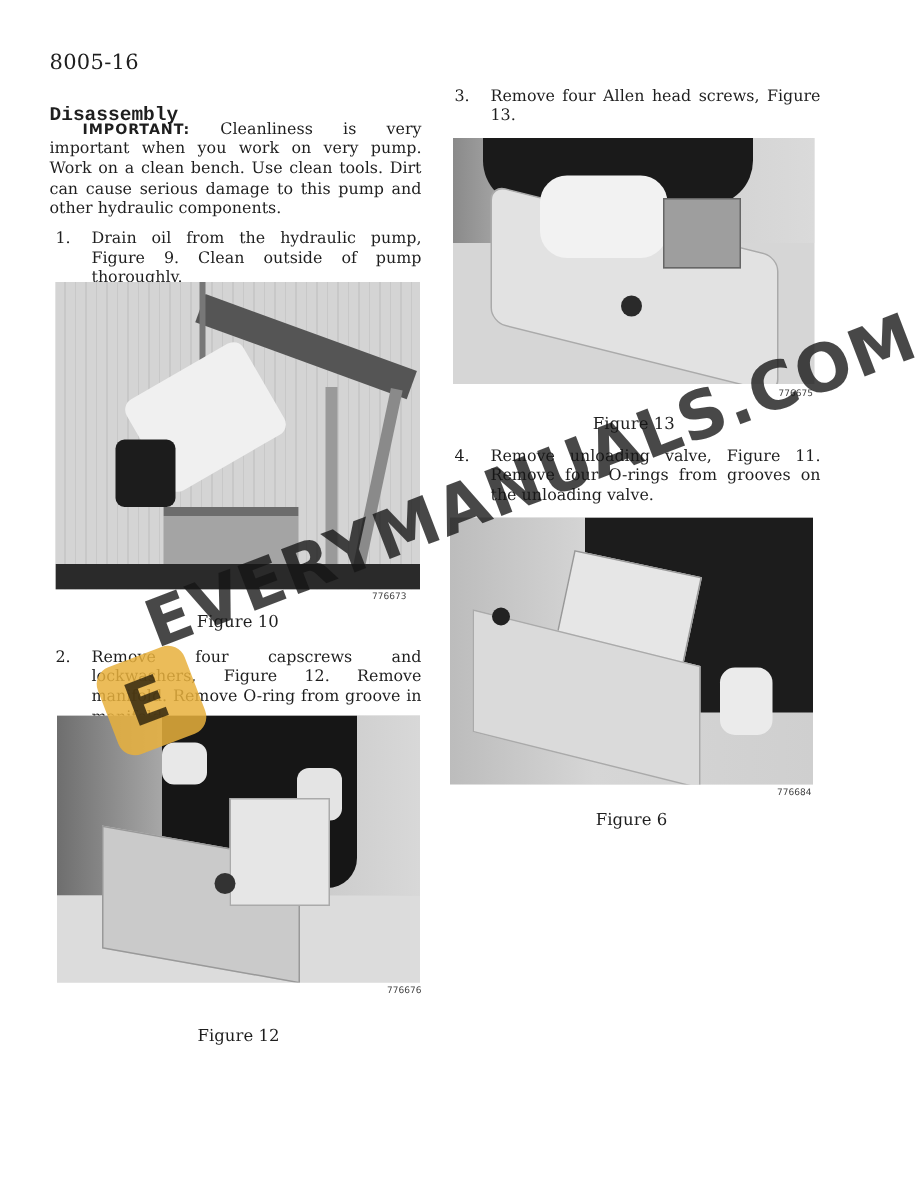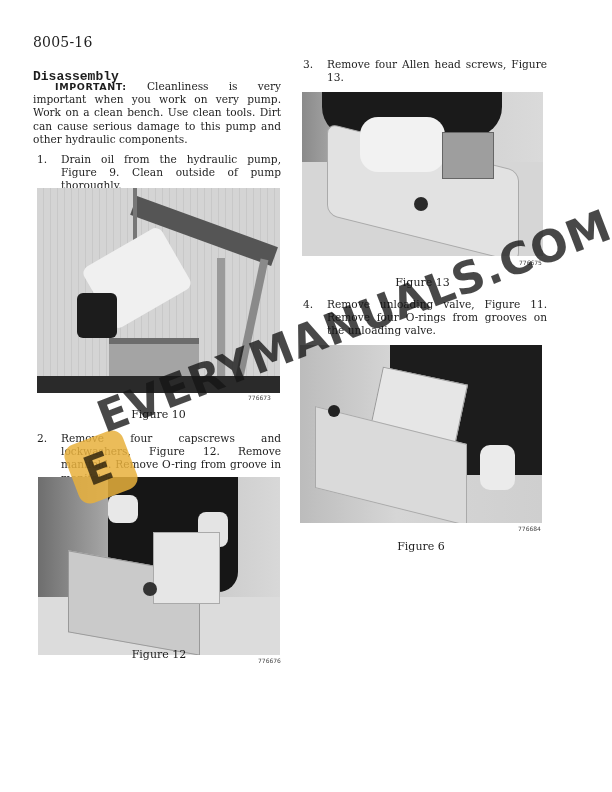--- a/index.html
+++ b/index.html
@@ -77,21 +77,21 @@
   <div class="part" style="left:0; top:0; width:242px; height:120px; background:linear-gradient(90deg,#6e6e6e,#bdbdbd 40%,#d8d8d8);"></div>
   <div class="part" style="left:70px; top:0; width:130px; height:115px; background:#161616; border-radius:0 0 20px 20px;"></div>
   <div class="part" style="left:70px; top:18px; width:30px; height:28px; background:#e8e8e8; border-radius:8px;"></div>
   <div class="part" style="left:160px; top:35px; width:30px; height:35px; background:#e4e4e4; border-radius:8px;"></div>
   <div class="part" style="left:0; top:120px; width:242px; height:58px; background:#dcdcdc;"></div>
   <div class="part" style="left:30px; top:85px; width:130px; height:80px; background:#cacaca; transform:skewY(10deg); border:1px solid #999;"></div>
   <div class="part" style="left:115px; top:55px; width:65px; height:70px; background:#e6e6e6; border:1px solid #aaa;"></div>
   <div class="part" style="left:105px; top:105px; width:14px; height:14px; background:#333; border-radius:50%;"></div>
 </div>
 <div class="photo-id" style="left:258px; top:657px;">776676</div>
-<div class="caption" style="left:38px; top:648px; width:242px;">Figure 12</div>
+<div class="caption" style="left:38px; top:684px; width:242px;">Figure 12</div>
 
 <div class="abs step" style="left:303px; top:58px; width:244px;">
   <span class="num">3.</span>
   <span class="txt">Remove four Allen head screws, Figure 13.</span>
 </div>
 
 <div class="photo" style="left:302px; top:92px; width:241px; height:164px; background:#d6d6d6;">
   <div class="part" style="left:0; top:0; width:241px; height:70px; background:linear-gradient(90deg,#8a8a8a,#c8c8c8 30%,#dadada);"></div>
   <div class="part" style="left:20px; top:0; width:180px; height:45px; background:#1a1a1a; border-radius:0 0 30px 30px;"></div>
   <div class="part" style="left:25px; top:55px; width:190px; height:90px; background:#e2e2e2; border:1px solid #aaa; transform:skewY(14deg); border-radius:10px;"></div>

